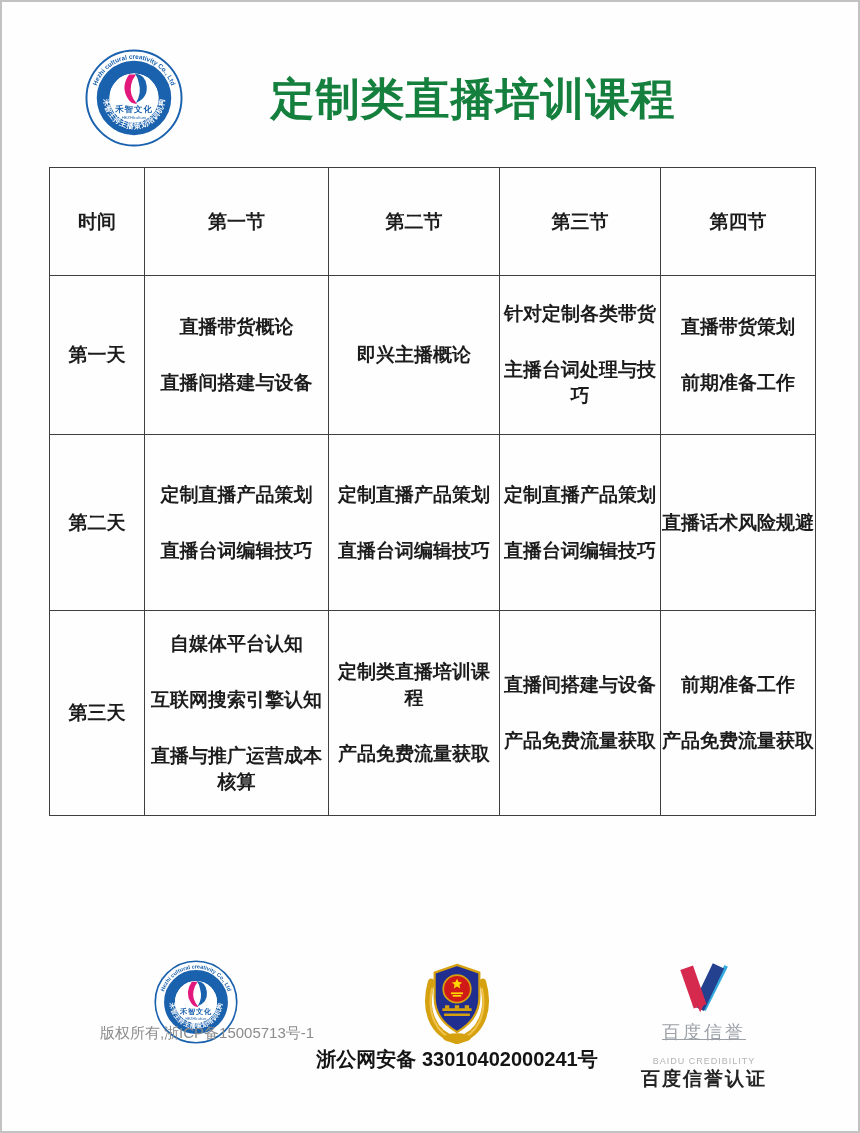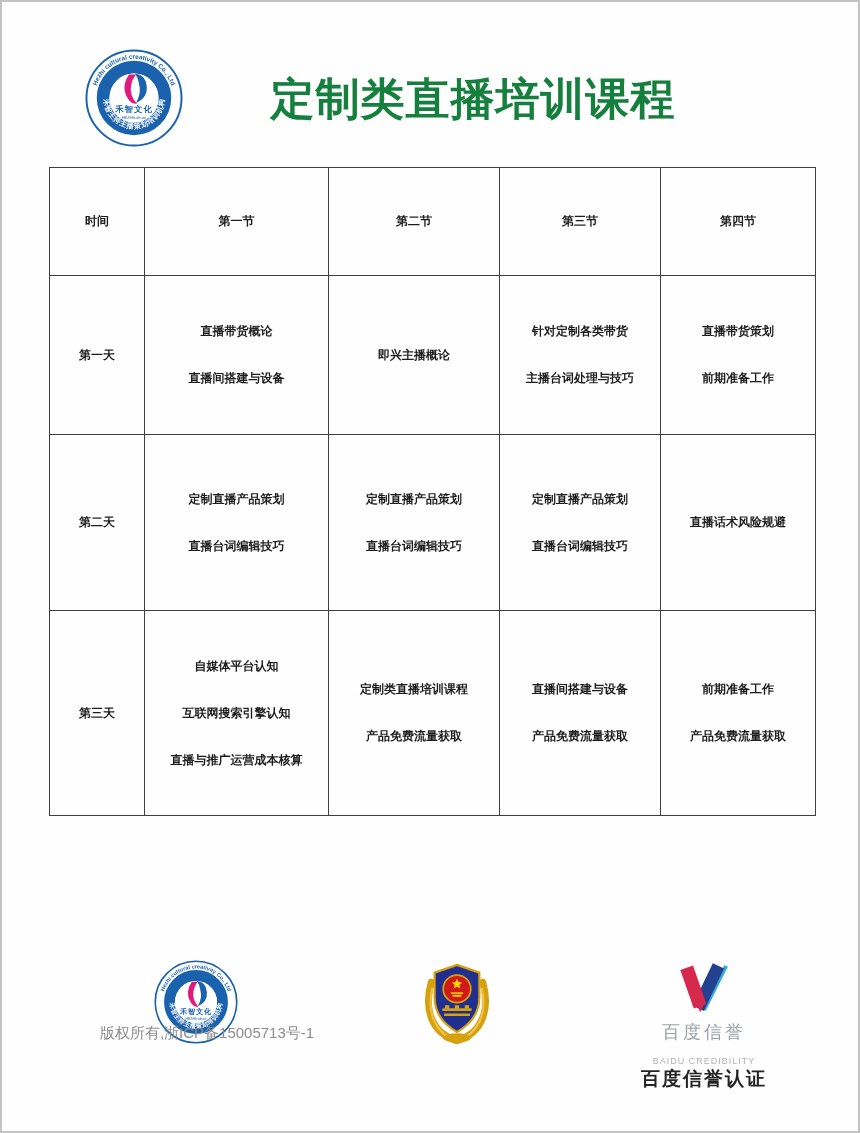--- a/index.html
+++ b/index.html
@@ -25,42 +25,42 @@
     font-size:16px;font-weight:700;color:#1b1b1b;white-space:nowrap;letter-spacing:0.5px;
   }
   
   table.schedule{
     position:absolute;left:47px;top:165px;width:766px;
     border-collapse:collapse;table-layout:fixed;
   }
   table.schedule th,table.schedule td{
     border:1px solid #3f3f3f;
     text-align:center;vertical-align:middle;
-    font-weight:700;font-size:12px;color:#1c1c1c;
+    font-weight:700;font-size:19px;color:#1c1c1c;
     padding:0;
   }
   tr.r0{height:108px} tr.r1{height:159px} tr.r2{height:176px} tr.r3{height:205px} tr.r4{height:107px}
   .lines{display:flex;flex-direction:column;gap:30px;align-items:center;justify-content:center;}
   td.cell-left{text-align:left;padding-left:7px;}
   
   .copyright{
     position:absolute;left:205px;top:1022px;transform:translateX(-50%);
     font-size:15px;color:#8c8c8c;white-space:nowrap;
   }
   .police-badge{position:absolute;left:413px;top:956px;width:84px;height:86px;}
   .police-record{
     position:absolute;left:455px;top:1044px;transform:translateX(-50%);
     font-size:20px;font-weight:700;color:#141414;white-space:nowrap;
   }
   .baidu-block{
     position:absolute;left:702px;top:960px;transform:translateX(-50%);
     display:flex;flex-direction:column;align-items:center;
   }
   .baidu-logo{width:62px;height:54px;}
-  .baidu-cn{margin-top:4px;font-size:18px;color:#9aa0a6;letter-spacing:3px;white-space:nowrap;}
+  .baidu-cn{margin-top:4px;font-size:18px;color:#9aa0a6;letter-spacing:3px;white-space:nowrap;text-decoration:underline;}
   .baidu-en{margin-top:12px;font-size:9px;color:#b3b3b3;letter-spacing:1px;white-space:nowrap;}
   .baidu-cert{font-size:19px;font-weight:700;color:#232323;letter-spacing:2px;white-space:nowrap;}
 </style>
 </head>
 <body>
 
 <div class="page">
 
   <svg class="hezhi-logo" viewBox="0 0 100 100">
     <defs>
@@ -212,20 +212,21 @@
     <path d="M45,96 C70,89 80,64 74,36" fill="none" stroke="#f0c24a" stroke-width="2.5" stroke-linecap="round"></path>
     <ellipse cx="45" cy="93" rx="16" ry="5.5" fill="#d6a10f"></ellipse>
     <path d="M45,8 L71,17 L71,46 C71,66 59,78 45,86 C31,78 19,66 19,46 L19,17 Z" fill="#202f8f" stroke="#d6a10f" stroke-width="2.5"></path>
     <circle cx="45" cy="36" r="16" fill="#cf1a17" stroke="#d6a10f" stroke-width="2"></circle>
     <path d="M45,24 l1.8,4 4.2,0.4 -3.2,2.8 1,4.2 -3.8,-2.3 -3.8,2.3 1,-4.2 -3.2,-2.8 4.2,-0.4 z" fill="#ffd700"></path>
     <rect x="38" y="40" width="14" height="2" fill="#ffd700"></rect>
     <rect x="40" y="43" width="10" height="2" fill="#ffd700"></rect>
     <path d="M28,60 h34 M30,66 h30" stroke="#d6a10f" stroke-width="3"></path>
     <path d="M31,55 h5 v4 h-5 z M42.5,55 h5 v4 h-5 z M54,55 h5 v4 h-5 z" fill="#d6a10f"></path>
   </svg>
+  <div class="police-record">浙公网安备 33010402000241号</div>
 
   <div class="baidu-block">
     <svg class="baidu-logo" viewBox="0 0 60 56">
       <path d="M53,4 L30,50" stroke="#35aadc" stroke-width="4"></path>
       <path d="M45,4 L24,48" stroke="#23418e" stroke-width="13"></path>
       <path d="M12,6 L26,46" stroke="#d5294d" stroke-width="14"></path>
       <path d="M20,38 L26,52 L31,42 Z" fill="#d5294d"></path>
     </svg>
     <div class="baidu-cn">百度信誉</div>
     <div class="baidu-en">BAIDU CREDIBILITY</div>

